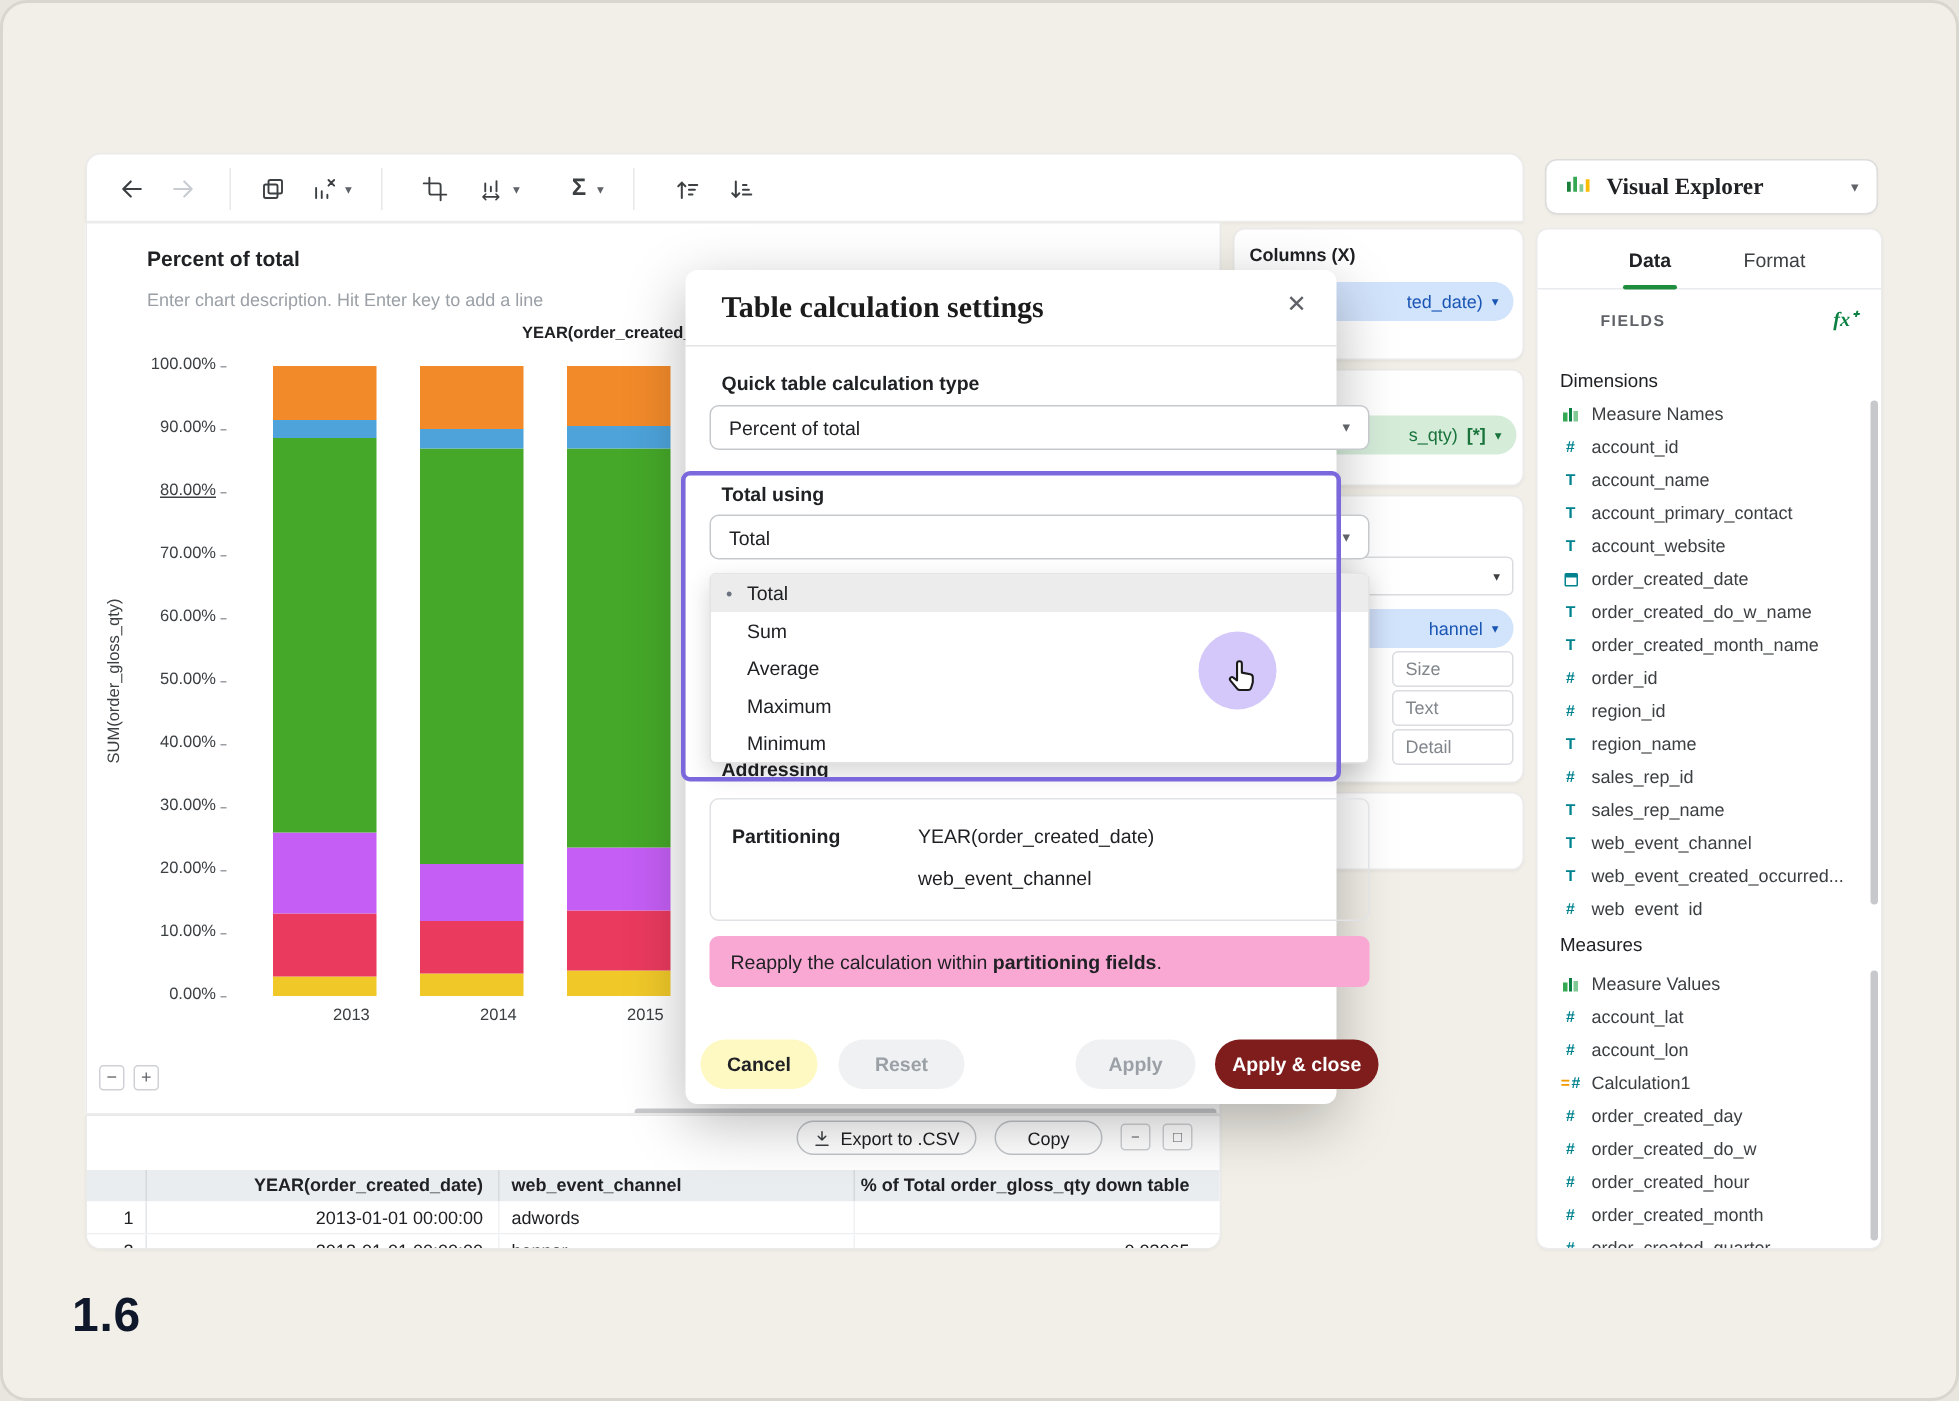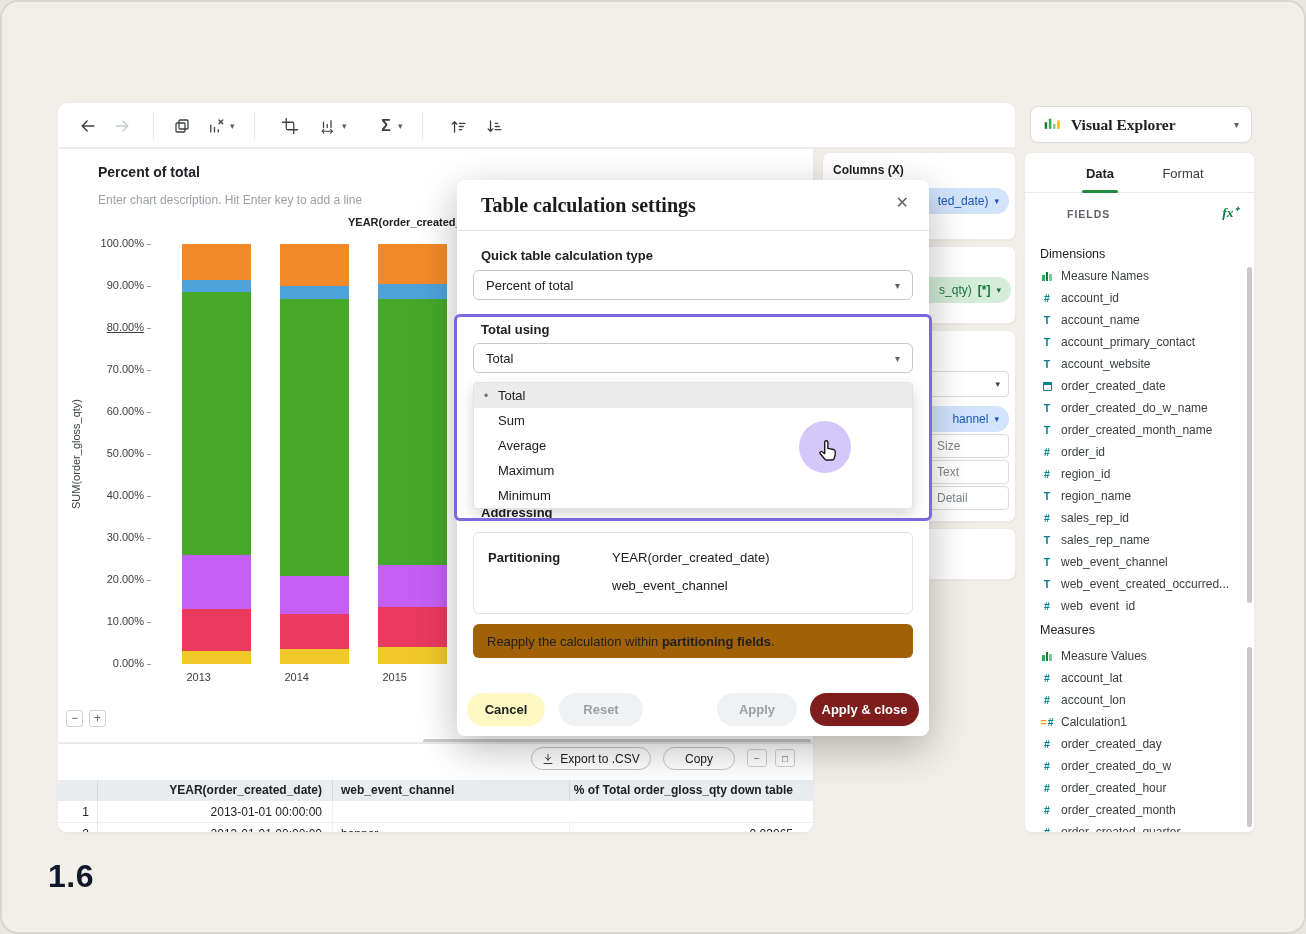--- a/index.html
+++ b/index.html
@@ -29,21 +29,21 @@
   .chart-card { left:55px; top:146px; width:757px; height:595px; border-radius:0; overflow:hidden; }
   .chart-title { position:absolute; left:40px; top:15px; font-size:14px; font-weight:700; color:#202124; }
   .chart-desc { position:absolute; left:40px; top:44px; font-size:12px; color:#9aa0a6; }
   .x-header { position:absolute; left:290px; top:67px; font-size:11px; font-weight:700; color:#202124; white-space:nowrap; }
   .y-title { position:absolute; left:12px; top:95px; height:420px; writing-mode:vertical-rl; transform:rotate(180deg);
              font-size:11px; color:#3c4043; display:flex; align-items:center; justify-content:center; }
   .ytick-label { position:absolute; left:16px; width:70px; text-align:right; font-size:11px; color:#3c4043; }
   .ytick-mark { position:absolute; left:89px; width:4px; height:1px; background:#9aa0a6; }
   .plot { position:absolute; left:93px; top:95px; width:664px; height:420px; }
   .bar-seg { position:absolute; }
-  .x-label { position:absolute; top:427px; width:60px; text-align:left; font-size:11px; color:#3c4043; }
+  .x-label { position:absolute; top:427px; width:60px; text-align:right; font-size:11px; color:#3c4043; }
   .zoom { position:absolute; width:17px; height:17px; border:1px solid #cfd1d4; border-radius:3px; background:#fff;
           color:#5f6368; font-size:12px; line-height:15px; text-align:center; }
   .hscroll { position:absolute; left:365px; top:590px; width:388px; height:5px; border-radius:3px; background:#c7c9cc; }
 
   
   .bottom-card { left:55px; top:741px; width:757px; height:90px; border-radius:0 0 10px 10px; overflow:hidden; border-top:1px solid #e7e7e7; }
   .export-btn, .copy-btn { position:absolute; top:3px; height:23px; border:1px solid #c2c5c9; border-radius:13px; background:#fff;
           display:flex; align-items:center; justify-content:center; gap:6px; font-size:12px; color:#202124; }
   .export-btn { left:473px; width:120px; }
   .copy-btn { left:605px; width:72px; }
@@ -92,42 +92,42 @@
   .f-item { display:flex; align-items:center; height:22px; gap:6px; padding-left:8px; font-size:12px; color:#3c4043; white-space:nowrap; }
   .fi-icon { width:16px; display:flex; justify-content:center; align-items:center; font-weight:700; font-size:10.5px; color:#00838f; gap:1px; flex:none; }
   .fi-icon .eq { color:#f29900; }
   .fi-icon.multi { align-items:flex-end; }
   .cal-glyph { width:9px; height:9px; border:1.2px solid #00838f; border-top:3px solid #00838f; border-radius:1px; display:inline-block; }
   .mbar { width:2.5px; display:inline-block; background:#34a853; }
   .m0 { height:6px; } .m1 { height:9px; background:#0b8043; } .m2 { height:7px; background:#81c995; }
   .vscroll { position:absolute; width:5px; border-radius:3px; background:#c6c8cb; }
 
   
-  .modal { position:absolute; left:455px; top:178px; width:472px; height:556px; background:#fff; border-radius:8px;
+  .modal { position:absolute; left:455px; top:178px; width:434px; height:556px; background:#fff; border-radius:8px;
            box-shadow:0 12px 40px rgba(0,0,0,.28); z-index:40; }
   .modal-title { position:absolute; left:24px; top:14px; font-family:"Liberation Serif", serif; font-size:20px; font-weight:700; color:#1b1b1b; }
   .modal-close { position:absolute; right:20px; top:13px; font-size:16px; color:#5f6368; cursor:default; }
   .modal-divider { position:absolute; left:0; top:50px; width:100%; height:1px; background:#e4e4e4; }
   .mlabel { position:absolute; font-size:13px; font-weight:700; color:#202124; }
   .sel { position:absolute; height:30px; border:1px solid #c6c9cc; border-radius:6px; background:#fff;
          display:flex; align-items:center; padding:0 12px; font-size:13px; color:#202124; }
   .sel .caret { margin-left:auto; color:#5f6368; font-size:10px; }
   .addressing { z-index:1; }
   .opts { position:absolute; left:16px; top:202px; width:440px; background:#fff; border:1px solid #e3e3e3; border-radius:4px;
           box-shadow:0 6px 16px rgba(0,0,0,.16); z-index:5; }
   .opt { height:25px; display:flex; align-items:center; padding-left:24px; font-size:13px; color:#202124; position:relative; }
   .opt.selected { background:#ececec; }
   .opt .dot { position:absolute; left:10px; color:#6b7280; font-size:12px; }
   .focus-ring { position:absolute; left:-3px; right:-3px; top:134px; height:207px; border:3px solid #7b68dd; border-radius:6px;
                 z-index:6; pointer-events:none; }
   .part-box { position:absolute; left:16px; top:352px; width:440px; height:82px; border:1px solid #e0e2e5; border-radius:6px; }
   .part-label { position:absolute; left:14px; top:17px; font-size:13px; font-weight:700; color:#202124; }
   .part-values { position:absolute; left:138px; top:17px; }
   .part-val { font-size:13px; color:#202124; margin-bottom:13px; }
-  .note { position:absolute; left:16px; top:444px; width:440px; height:34px; background:#a16207; border-radius:6px;
+  .note { position:absolute; left:16px; top:444px; width:440px; height:34px; background:#f9a8d4; border-radius:6px;
           display:flex; align-items:center; padding:0 14px; font-size:13px; color:#202124; }
   .note span { white-space:pre-wrap; }
   .note .b { font-weight:700; }
   .btn { position:absolute; top:513px; height:33px; border-radius:17px; display:flex; align-items:center; justify-content:center;
          font-size:13px; font-weight:700; }
   .btn-cancel { left:10px; width:78px; background:#fef9c3; color:#202124; }
   .btn-disabled { background:#f0f1f3; color:#9aa0a6; }
   .btn-primary { left:353px; width:109px; background:#7f1d1d; color:#fff; }
 
   
@@ -282,20 +282,21 @@
     <div class="thead">
         <div class="tcell h c0"></div>
         <div class="tcell h c1">YEAR(order_created_date)</div>
         <div class="tcell h c2">web_event_channel</div>
         <div class="tcell h c3">% of Total order_gloss_qty down table</div>
       </div>
     <div class="tbody">
         <div class="trow">
           <div class="tcell c0">1</div>
           <div class="tcell c1">2013-01-01 00:00:00</div>
+          <div class="tcell c2">adwords</div>
         </div>
         <div class="trow">
           <div class="tcell c0">2</div>
           <div class="tcell c1">2013-01-01 00:00:00</div>
           <div class="tcell c2">banner</div>
           <div class="tcell c3">0.03065</div>
         </div>
       </div>
   </div>
 

